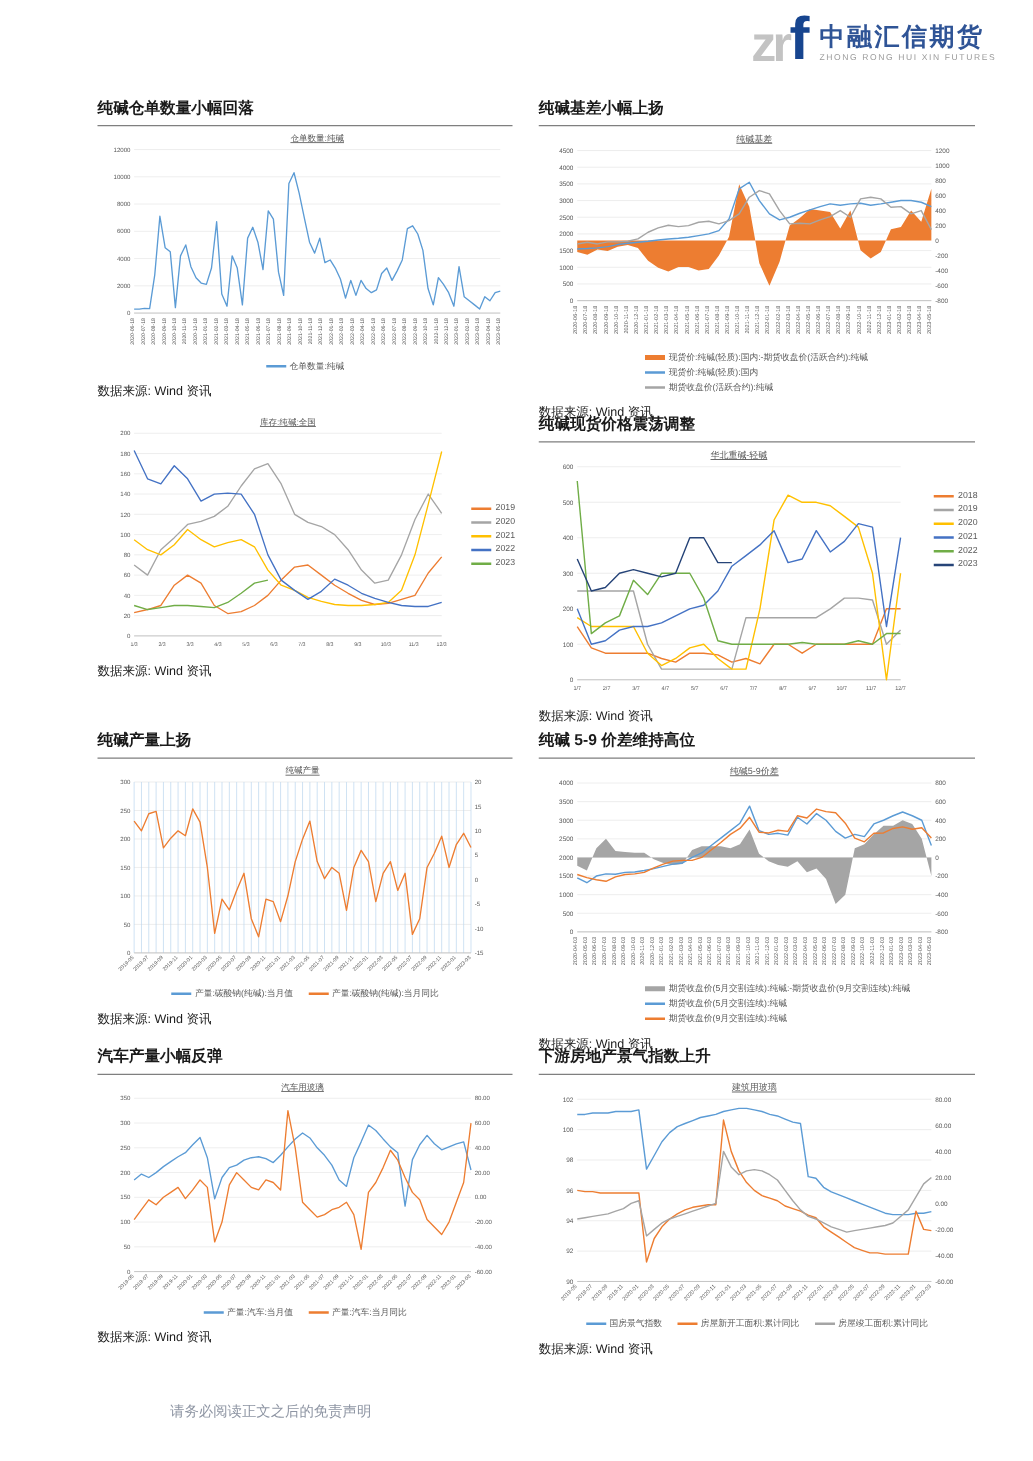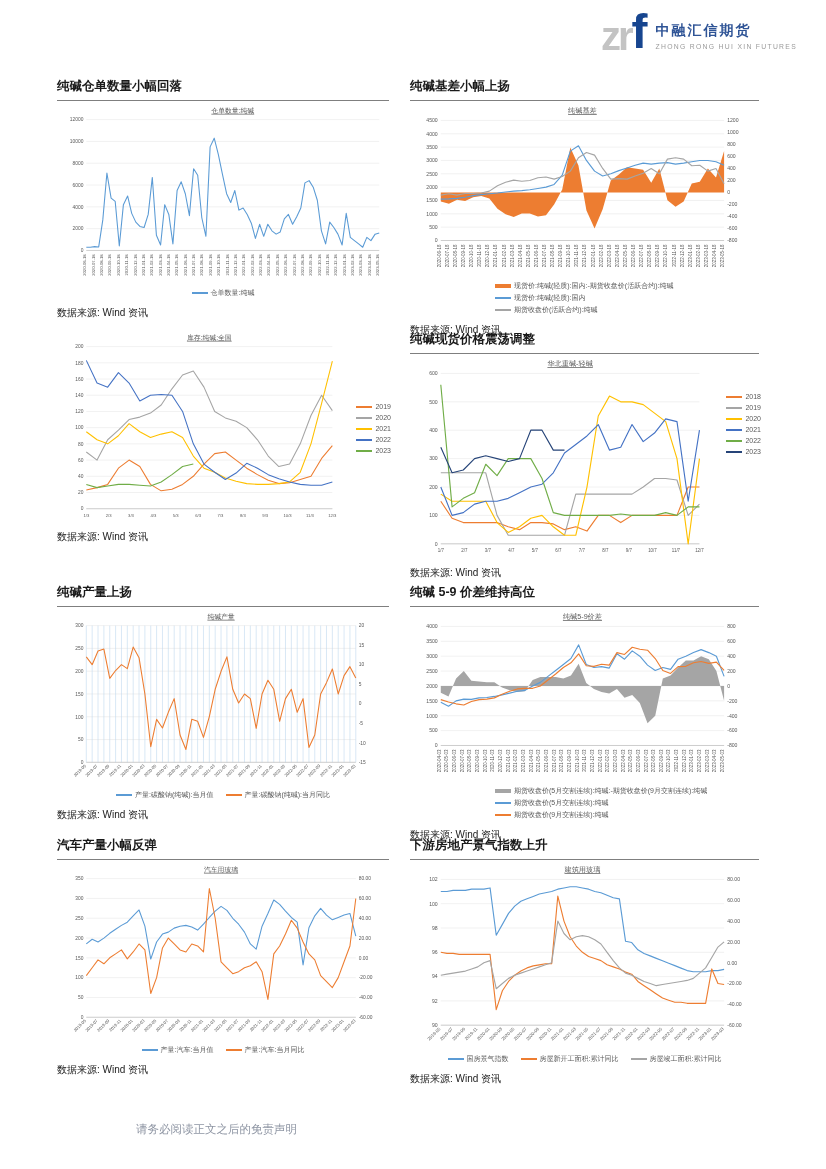--- a/index.html
+++ b/index.html
@@ -4,24 +4,24 @@
 <style>
   html,body{margin:0;padding:0;background:#e8e8e8;}
   .page{width:826px;height:1169px;background:#fff;position:relative;margin:0 auto;
         font-family:"Liberation Sans","DejaVu Sans",sans-serif;overflow:hidden;}
   
   .header{height:70px;position:relative;}
   .logo{position:absolute;right:29px;top:16px;display:flex;align-items:flex-start;}
   .logo .zr{font-weight:700;font-size:40px;line-height:40px;color:#c3c3c3;letter-spacing:-3px;}
   .logo .f{font-weight:700;font-size:48px;line-height:40px;color:#17458f;margin:-4px 8px 0 1px;}
   .logo-txt{display:flex;flex-direction:column;margin-top:4px;}
-  .logo-txt .cn{font-size:14px;font-weight:700;color:#2f5496;letter-spacing:2px;line-height:20px;}
+  .logo-txt .cn{font-size:20px;font-weight:700;color:#2f5496;letter-spacing:2px;line-height:20px;}
   .logo-txt .en{font-size:6.8px;color:#9a9a9a;letter-spacing:1.3px;margin-top:3px;}
   
-  .grid{display:grid;grid-template-columns:332px 349px;column-gap:21px;padding-left:57px;}
+  .grid{display:grid;grid-template-columns:332px 349px;column-gap:21px;padding-left:78px;}
   .cell{height:253px;position:relative;padding-top:8px;box-sizing:border-box;}
   .cell h2{font-size:12.5px;font-weight:700;color:#1a1a1a;margin:0 0 3px 0;padding-bottom:5px;
            border-bottom:1px solid #7f7f7f;}
   .plot{width:100%;}
   .plot svg{display:block;}
   .legend{font-size:7px;color:#595959;}
   .legend.bottom{display:flex;justify-content:center;gap:12px;margin-top:0px;}
   .legend.stack{display:flex;flex-direction:column;align-items:flex-start;gap:2px;margin-left:85px;margin-top:1px;}
   .legend.right{position:absolute;right:-2px;top:80px;display:flex;flex-direction:column;gap:4px;}
   .legend .li{white-space:nowrap;display:flex;align-items:center;}

